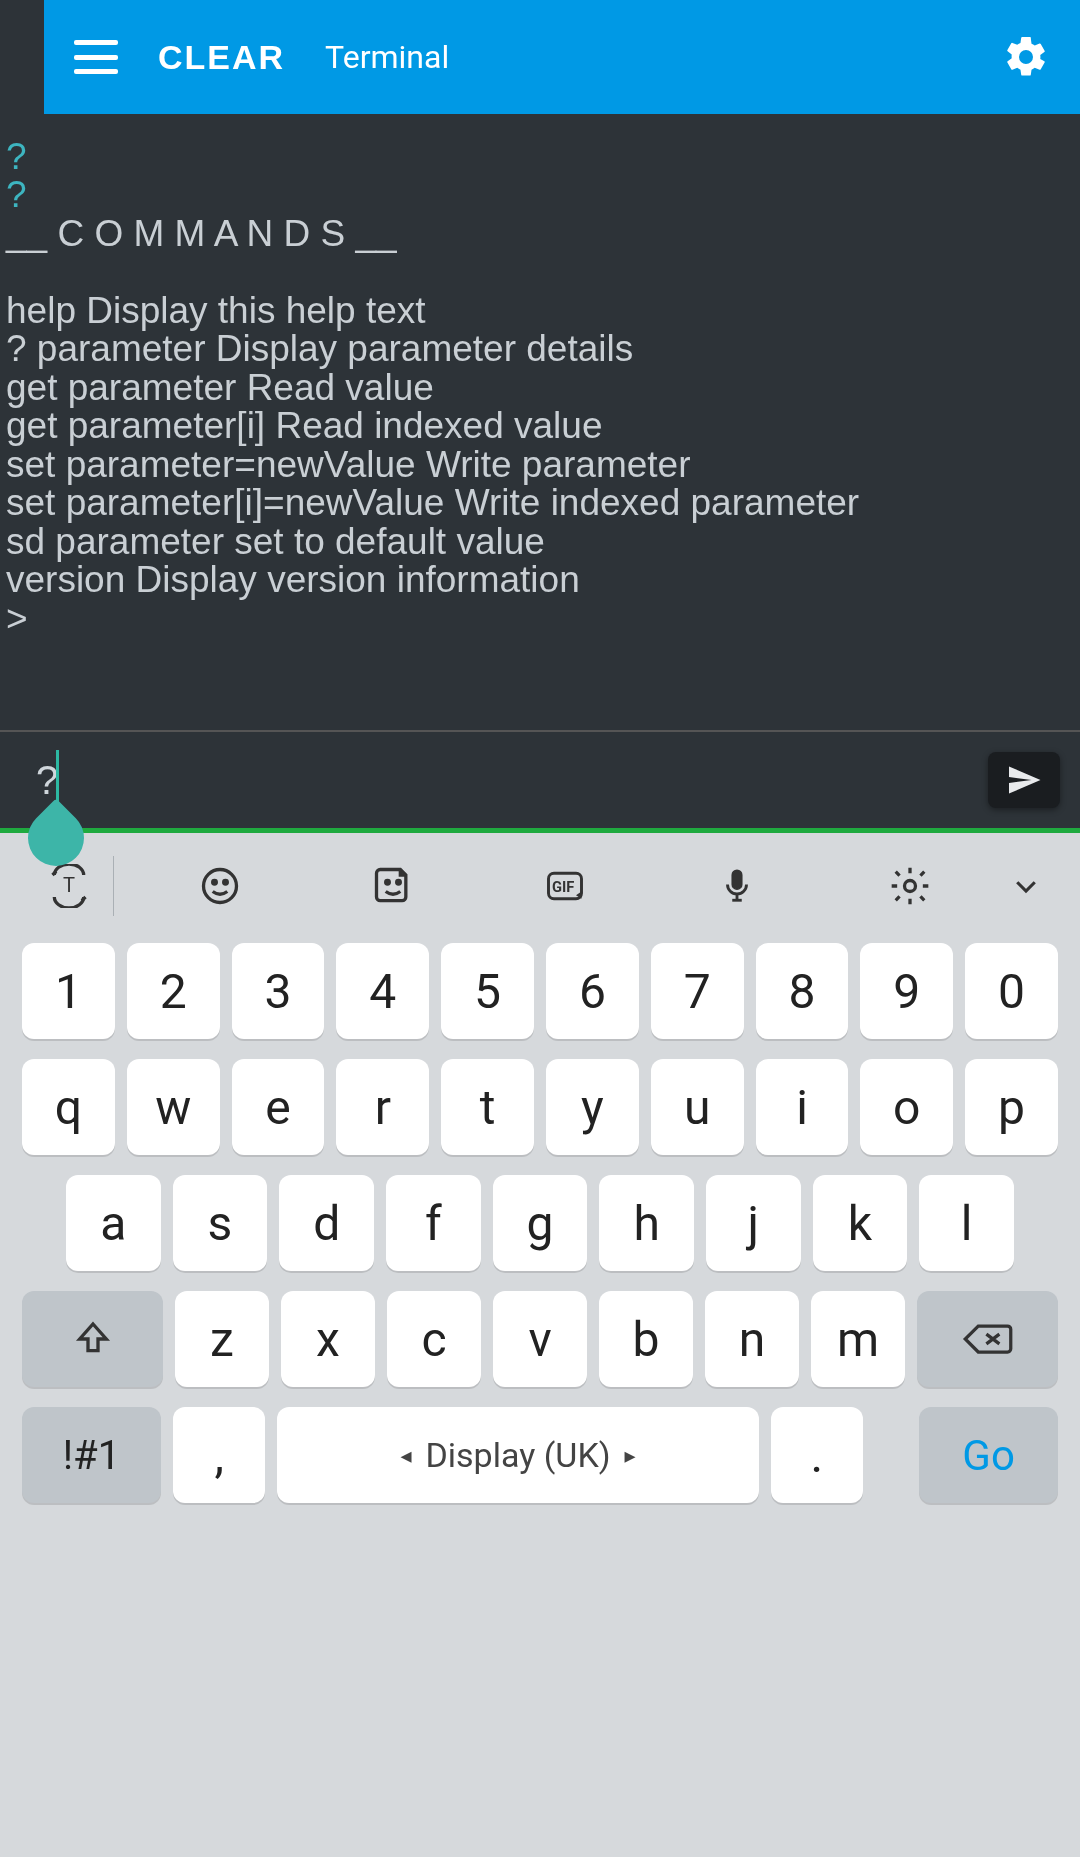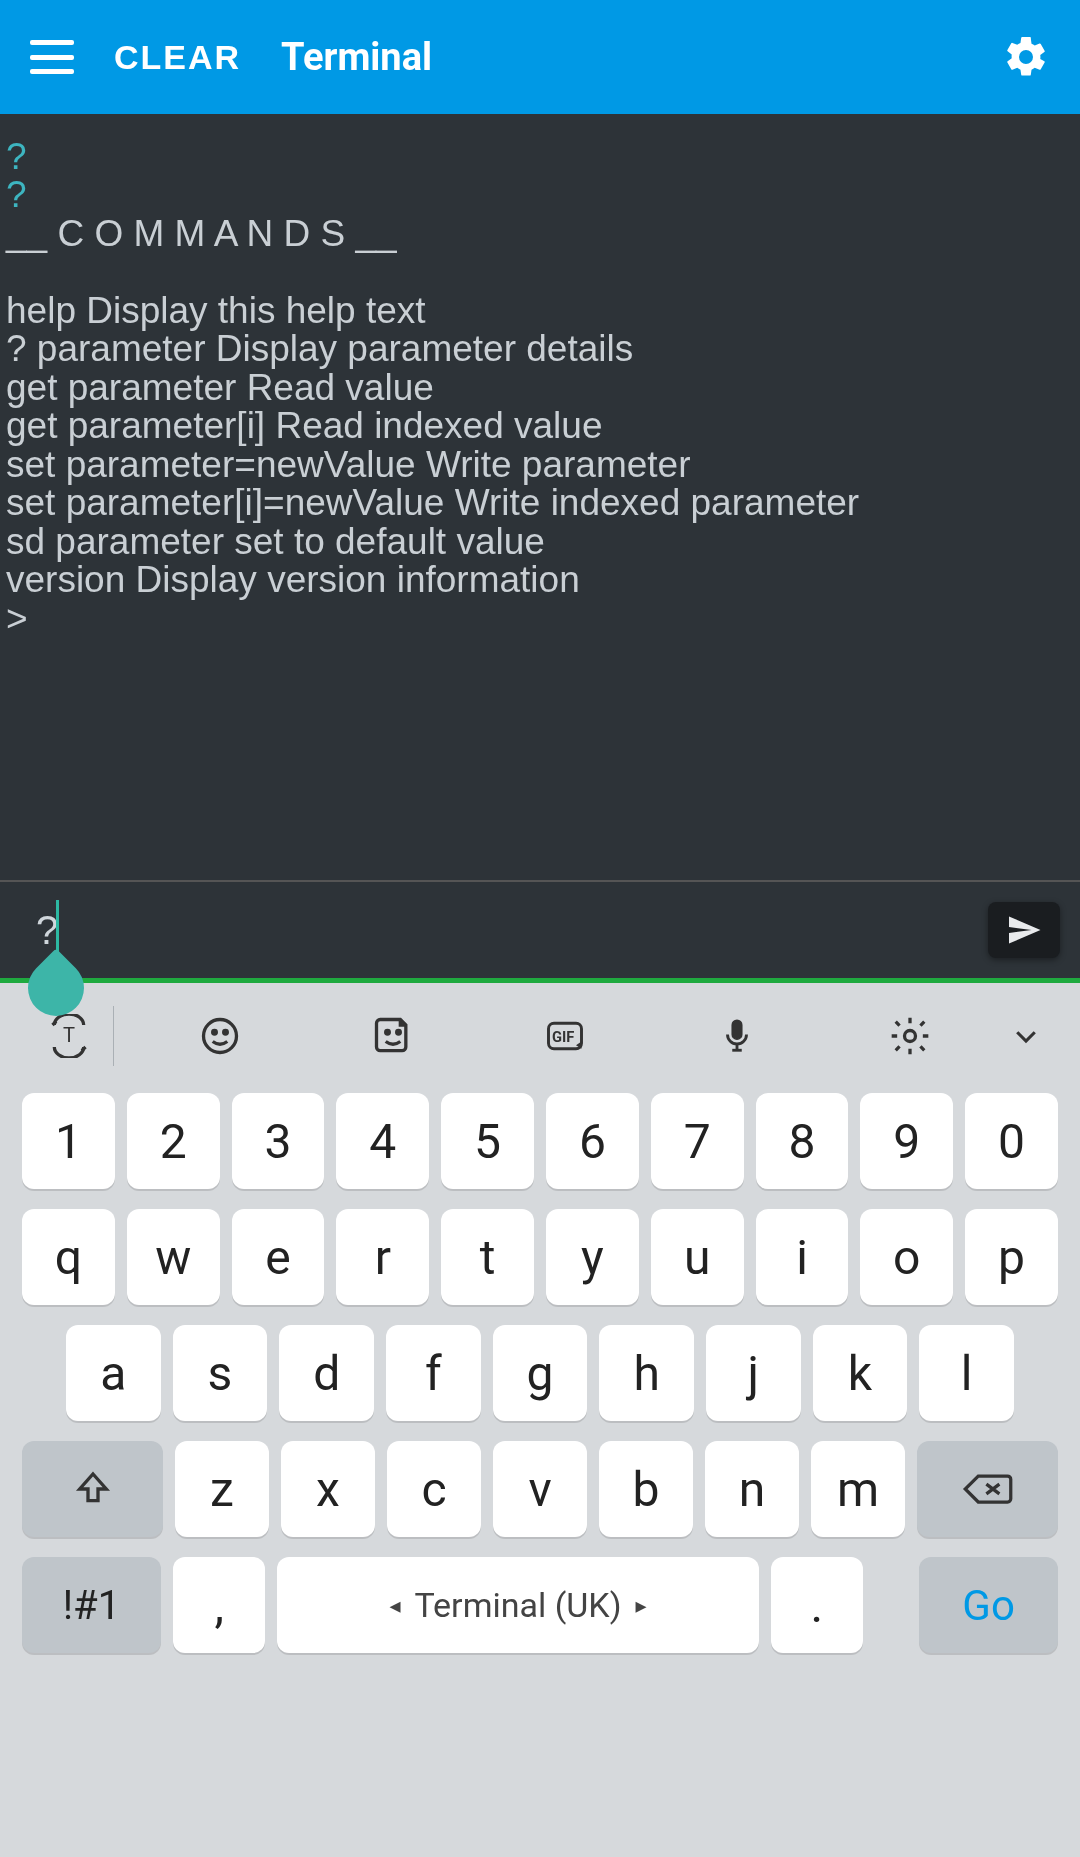--- a/index.html
+++ b/index.html
@@ -5,44 +5,45 @@
   * { box-sizing: border-box; margin: 0; padding: 0; }
   html, body { width: 1080px; height: 1857px; font-family: Roboto, Arial, sans-serif; overflow: hidden; background: #2d3338; }
   
   .app-bar {
     background: #0099e5;
     height: 114px;
     display: flex;
     align-items: center;
     padding: 0 30px;
     gap: 40px;
+    margin-left: 44px;
   }
   .hamburger {
     width: 44px; height: 34px;
     display: flex; flex-direction: column; justify-content: space-between;
     cursor: pointer;
   }
   .hamburger span { display: block; height: 5px; width: 100%; background: #fff; border-radius: 2px; }
   .clear-btn {
     color: #fff; font-size: 34px; font-weight: 700; letter-spacing: 2px;
     background: none; border: none; cursor: pointer;
   }
-  .app-title { color: #fff; font-size: 38px; font-weight: 700; }
+  .app-title { color: #fff; font-size: 32px; font-weight: 400; }
   .spacer { flex: 1; }
   .gear {
     width: 48px; height: 48px; cursor: pointer;
   }
   
   .terminal-output {
     background: #2d3338;
     color: #c9cfd4;
     font-size: 37px;
     line-height: 1.04;
     padding: 24px 6px 0 6px;
-    height: 766px;
+    height: 616px;
     font-family: Arial, sans-serif;
     white-space: pre-wrap;
   }
   .terminal-output .prompt-q { color: #3db5c0; }
   
   .input-bar {
     border-top: 2px solid #555;
     background: #2d3338;
     height: 98px;
     display: flex;
@@ -312,20 +313,20 @@
           <path d="M15 9l8 6M23 9l-8 6"></path>
         </svg>
       </div>
     </div>
 
     <div class="key-row row-space">
       <div class="key dark sym">!#1</div>
       <div class="key">,</div>
       <div class="key space">
         <span style="font-size:22px;margin-right:14px;">◂</span>
-        <span>Terminal (UK)</span>
+        <span>Display (UK)</span>
         <span style="font-size:22px;margin-left:14px;">▸</span>
       </div>
       <div class="key">.</div>
       <div class="key dark go">Go</div>
     </div>
   </div>
 </div>
 
 </body></html>

